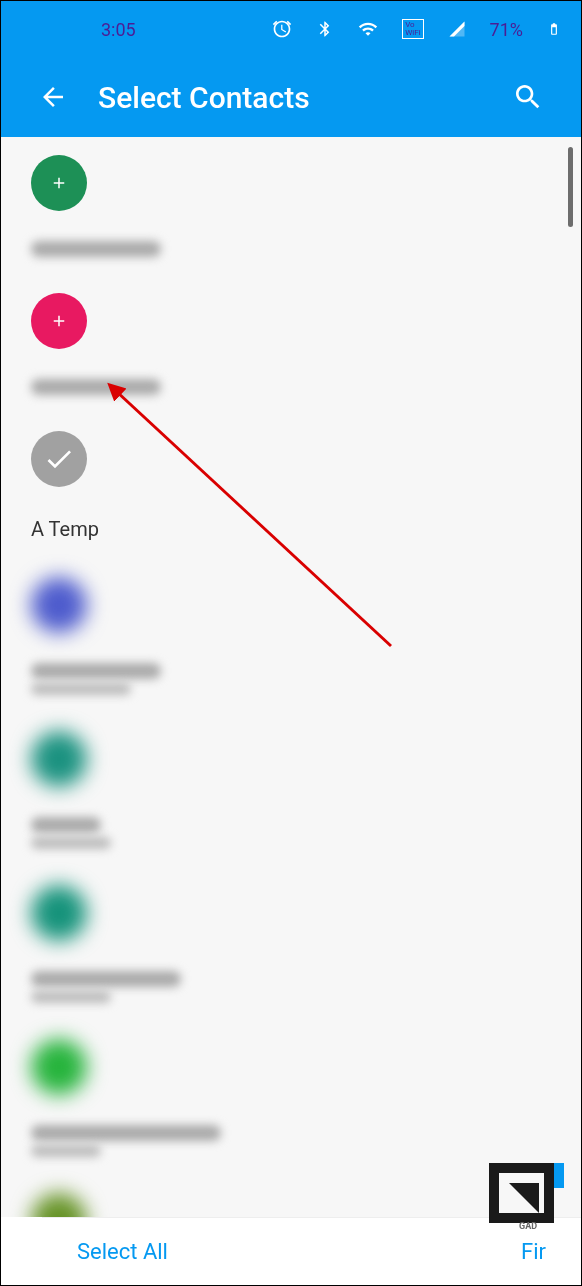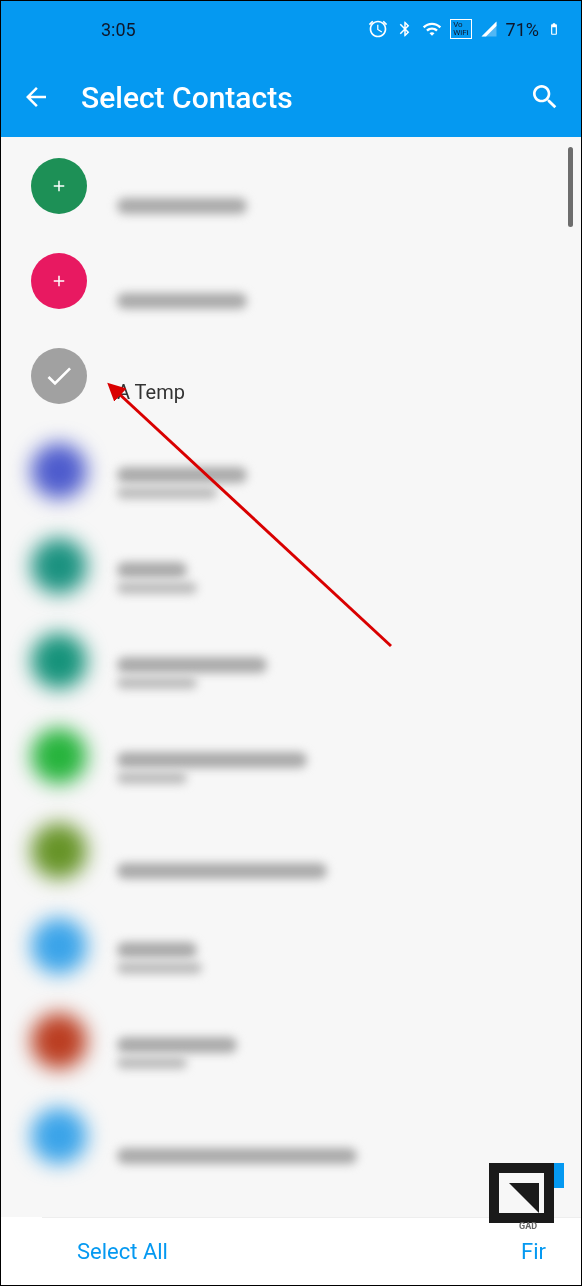--- a/index.html
+++ b/index.html
@@ -9,45 +9,45 @@
       font-family: -apple-system, BlinkMacSystemFont, 'Segoe UI', Roboto, sans-serif;
       background: #fff;
       position: relative;
       overflow: hidden;
       border: 1px solid #000;
     }
     
     .status-bar {
       background: #0599f1;
       height: 56px;
-      color: #0f172a;
+      color: #4c1d95;
       display: flex;
       align-items: center;
       justify-content: space-between;
       padding: 0 20px;
       font-size: 18px;
     }
     
     .status-time { margin-left: 80px; }
     
     .status-icons {
       display: flex;
       align-items: center;
-      gap: 8px;
+      gap: 24px;
     }
     
     .status-icons svg { fill: #fff; }
     
     .app-bar {
       background: #0599f1;
       height: 80px;
       color: #fff;
       display: flex;
       align-items: center;
-      padding: 0 20px;
+      padding: 0 37px;
       gap: 30px;
     }
     
     .app-bar-title {
       font-size: 30px;
       font-weight: 500;
       flex: 1;
     }
     
     .back-icon, .search-icon {
@@ -58,24 +58,25 @@
     
     .contacts-container {
       background: #f7f7f7;
       height: calc(100% - 56px - 80px - 68px);
       overflow-y: auto;
       position: relative;
     }
     
     .contact-item {
       display: flex;
-      align-items: flex-end;
+      align-items: flex-start;
       padding: 18px 30px;
       gap: 30px;
       min-height: 95px;
+      flex-direction: column;
     }
     
     .avatar {
       width: 56px;
       height: 56px;
       border-radius: 50%;
       display: flex;
       align-items: center;
       justify-content: center;
       flex-shrink: 0;

